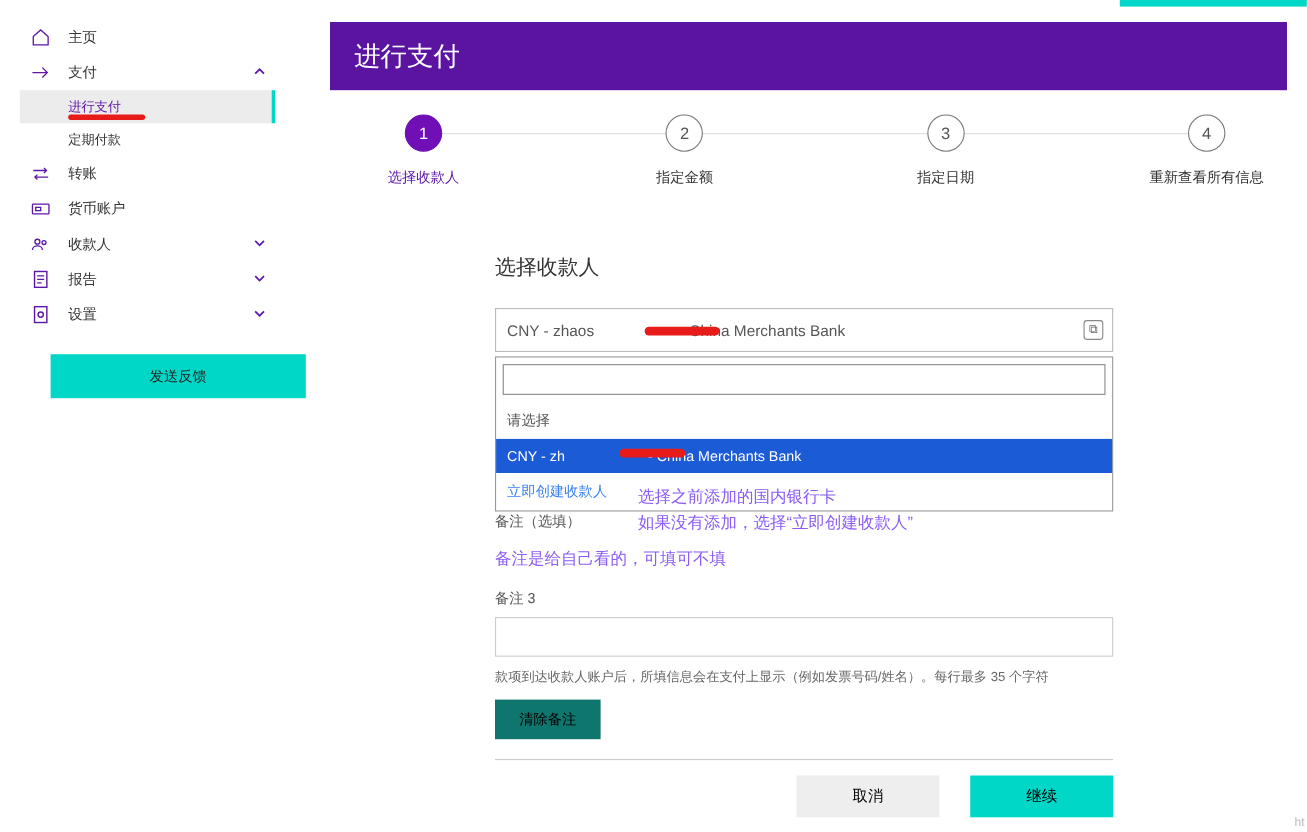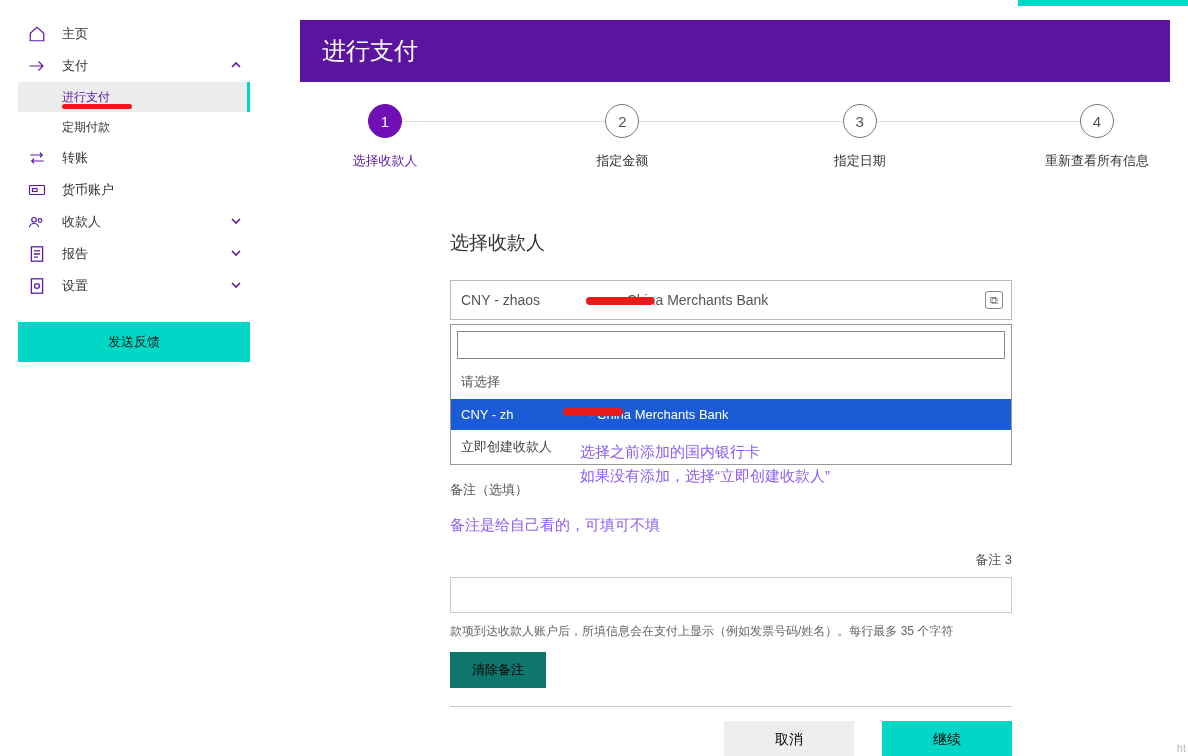--- a/index.html
+++ b/index.html
@@ -10,21 +10,21 @@
 
   
   .sidebar { position: absolute; left: 18px; top: 18px; width: 232px; }
   .side-item { display: flex; align-items: center; height: 32px; padding: 0 8px; font-size: 13px; color: #333; cursor: pointer; }
   .side-item .ic { width: 22px; display: flex; justify-content: center; margin-right: 14px; color: #5e17a6; }
   .side-item .chev { margin-left: auto; color: #5e17a6; font-size: 14px; }
   .side-sub { padding-left: 44px; height: 30px; display: flex; align-items: center; font-size: 12px; color: #333; position: relative; }
   .side-sub.active { background: #ececec; color: #5e17a6; }
   .side-sub.active::after { content: ""; position: absolute; right: 0; top: 0; width: 3px; height: 100%; background: #00d7c7; }
   .side-sub .redline { position: absolute; left: 44px; bottom: 3px; width: 70px; height: 5px; background: #e81b1b; border-radius: 3px; }
-  .feedback-btn { margin-top: 20px; width: 232px; height: 40px; background: #00d7c7; color: #222; font-size: 13px; display: flex; align-items: center; justify-content: center; cursor: pointer; }
+  .feedback-btn { margin-top: 20px; width: 232px; height: 40px; background: #00d7c7; color: #222; font-size: 13px; display: flex; align-items: center; justify-content: center; cursor: pointer; margin-left: 28px; }
 
   
   .main { position: absolute; left: 300px; top: 20px; width: 870px; }
   .banner { background: #5b14a0; color: #fff; height: 62px; display: flex; align-items: center; padding-left: 22px; font-size: 24px; font-weight: 400; }
 
   
   .steps { display: flex; align-items: flex-start; justify-content: space-between; margin-top: 22px; padding: 0 18px 0 30px; position: relative; }
   .step { display:flex; flex-direction:column; align-items:center; font-size: 13px; color: #333; width: 110px; }
   .circle { width: 34px; height: 34px; border-radius: 50%; border: 1.5px solid #777; display:flex; align-items:center; justify-content:center; font-size: 15px; color:#555; background:#fff; margin-bottom: 14px; position: relative; z-index: 2; }
   .step.active .circle { background: #6f0fb5; border-color:#6f0fb5; color:#fff; }
@@ -36,28 +36,28 @@
   .section-title { font-size: 19px; color: #333; margin-bottom: 24px; }
   .flabel { font-size: 13px; color: #555; margin-bottom: 8px; }
   .req { color: #c00; }
   .select-box { position: relative; border: 1px solid #bbb; height: 40px; display:flex; align-items:center; padding: 0 10px; font-size: 14px; color:#555; }
   .sel-red { position:absolute; left: 135px; top: 16px; width: 68px; height: 8px; background:#e81b1b; border-radius:4px; }
   .sel-icon { position: absolute; right: 8px; top: 10px; width: 18px; height: 18px; border:1px solid #888; border-radius:3px; display:flex; align-items:center; justify-content:center; font-size:11px; color:#666; }
 
   .dropdown { border:1px solid #999; margin-top:4px; background:#fff; }
   .dd-search { margin:6px; border:1px solid #888; height:28px; }
   .dd-label { padding: 8px 10px; font-size:13px; color:#555; }
-  .dd-opt { padding: 8px 10px; font-size:13px; color:#404040; position:relative; cursor:pointer; }
+  .dd-opt { padding: 8px 10px; font-size:13px; color:#3b82f6; position:relative; cursor:pointer; }
   .dd-opt.hi { background:#1b5bd6; color:#fff; }
   .dd-opt.hi .optred { position:absolute; left: 112px; top:9px; width:60px; height:8px; background:#e81b1b; border-radius:4px; }
 
   .anno { color:#8b5cf6; font-size:15px; line-height:1.6; }
   .anno-block { position:absolute; }
 
-  .remark-label { margin-top: 16px; }
+  .remark-label { margin-top: 0; }
   .input { border:1px solid #ccc; height:36px; width:100%; margin-top:6px; }
   .hint { font-size:12px; color:#666; margin-top:10px; }
   .clear-btn { margin-top:12px; background:#0f766e; border:none; padding:9px 22px; font-size:13px; cursor:pointer; }
 
   hr.divider { margin-top:18px; border:none; border-top:1px solid #ccc; }
 
   .footer-btns { display:flex; justify-content:flex-end; gap:28px; margin-top:14px; }
   .btn-cancel { background:#eee; width:130px; height:38px; font-size:14px; display:flex; align-items:center; justify-content:center; cursor:pointer; }
   .btn-continue { background:#00d7c7; width:130px; height:38px; font-size:14px; display:flex; align-items:center; justify-content:center; cursor:pointer; position:relative; }
 
@@ -218,21 +218,21 @@
     </div>
 
     <div class="anno anno-block" style="left:130px; top:210px;">选择之前添加的国内银行卡</div>
     <div class="anno anno-block" style="left:130px; top:234px;">如果没有添加，选择“立即创建收款人”</div>
 
     <div class="flabel remark-label">备注（选填）</div>
 
     <div style="height:34px;"></div>
     <div class="anno" style="margin-top:-28px;">备注是给自己看的，可填可不填</div>
 
-    <div class="flabel" style="margin-top:14px;text-align:right;">备注 3</div>
+    <div class="flabel" style="margin-top:14px;">备注 3</div>
     <div class="input"></div>
 
     <div class="hint">款项到达收款人账户后，所填信息会在支付上显示（例如发票号码/姓名）。每行最多 35 个字符</div>
 
     <button class="clear-btn">清除备注</button>
 
     <hr class="divider">
 
     <div class="footer-btns">
       <div class="btn-cancel">

